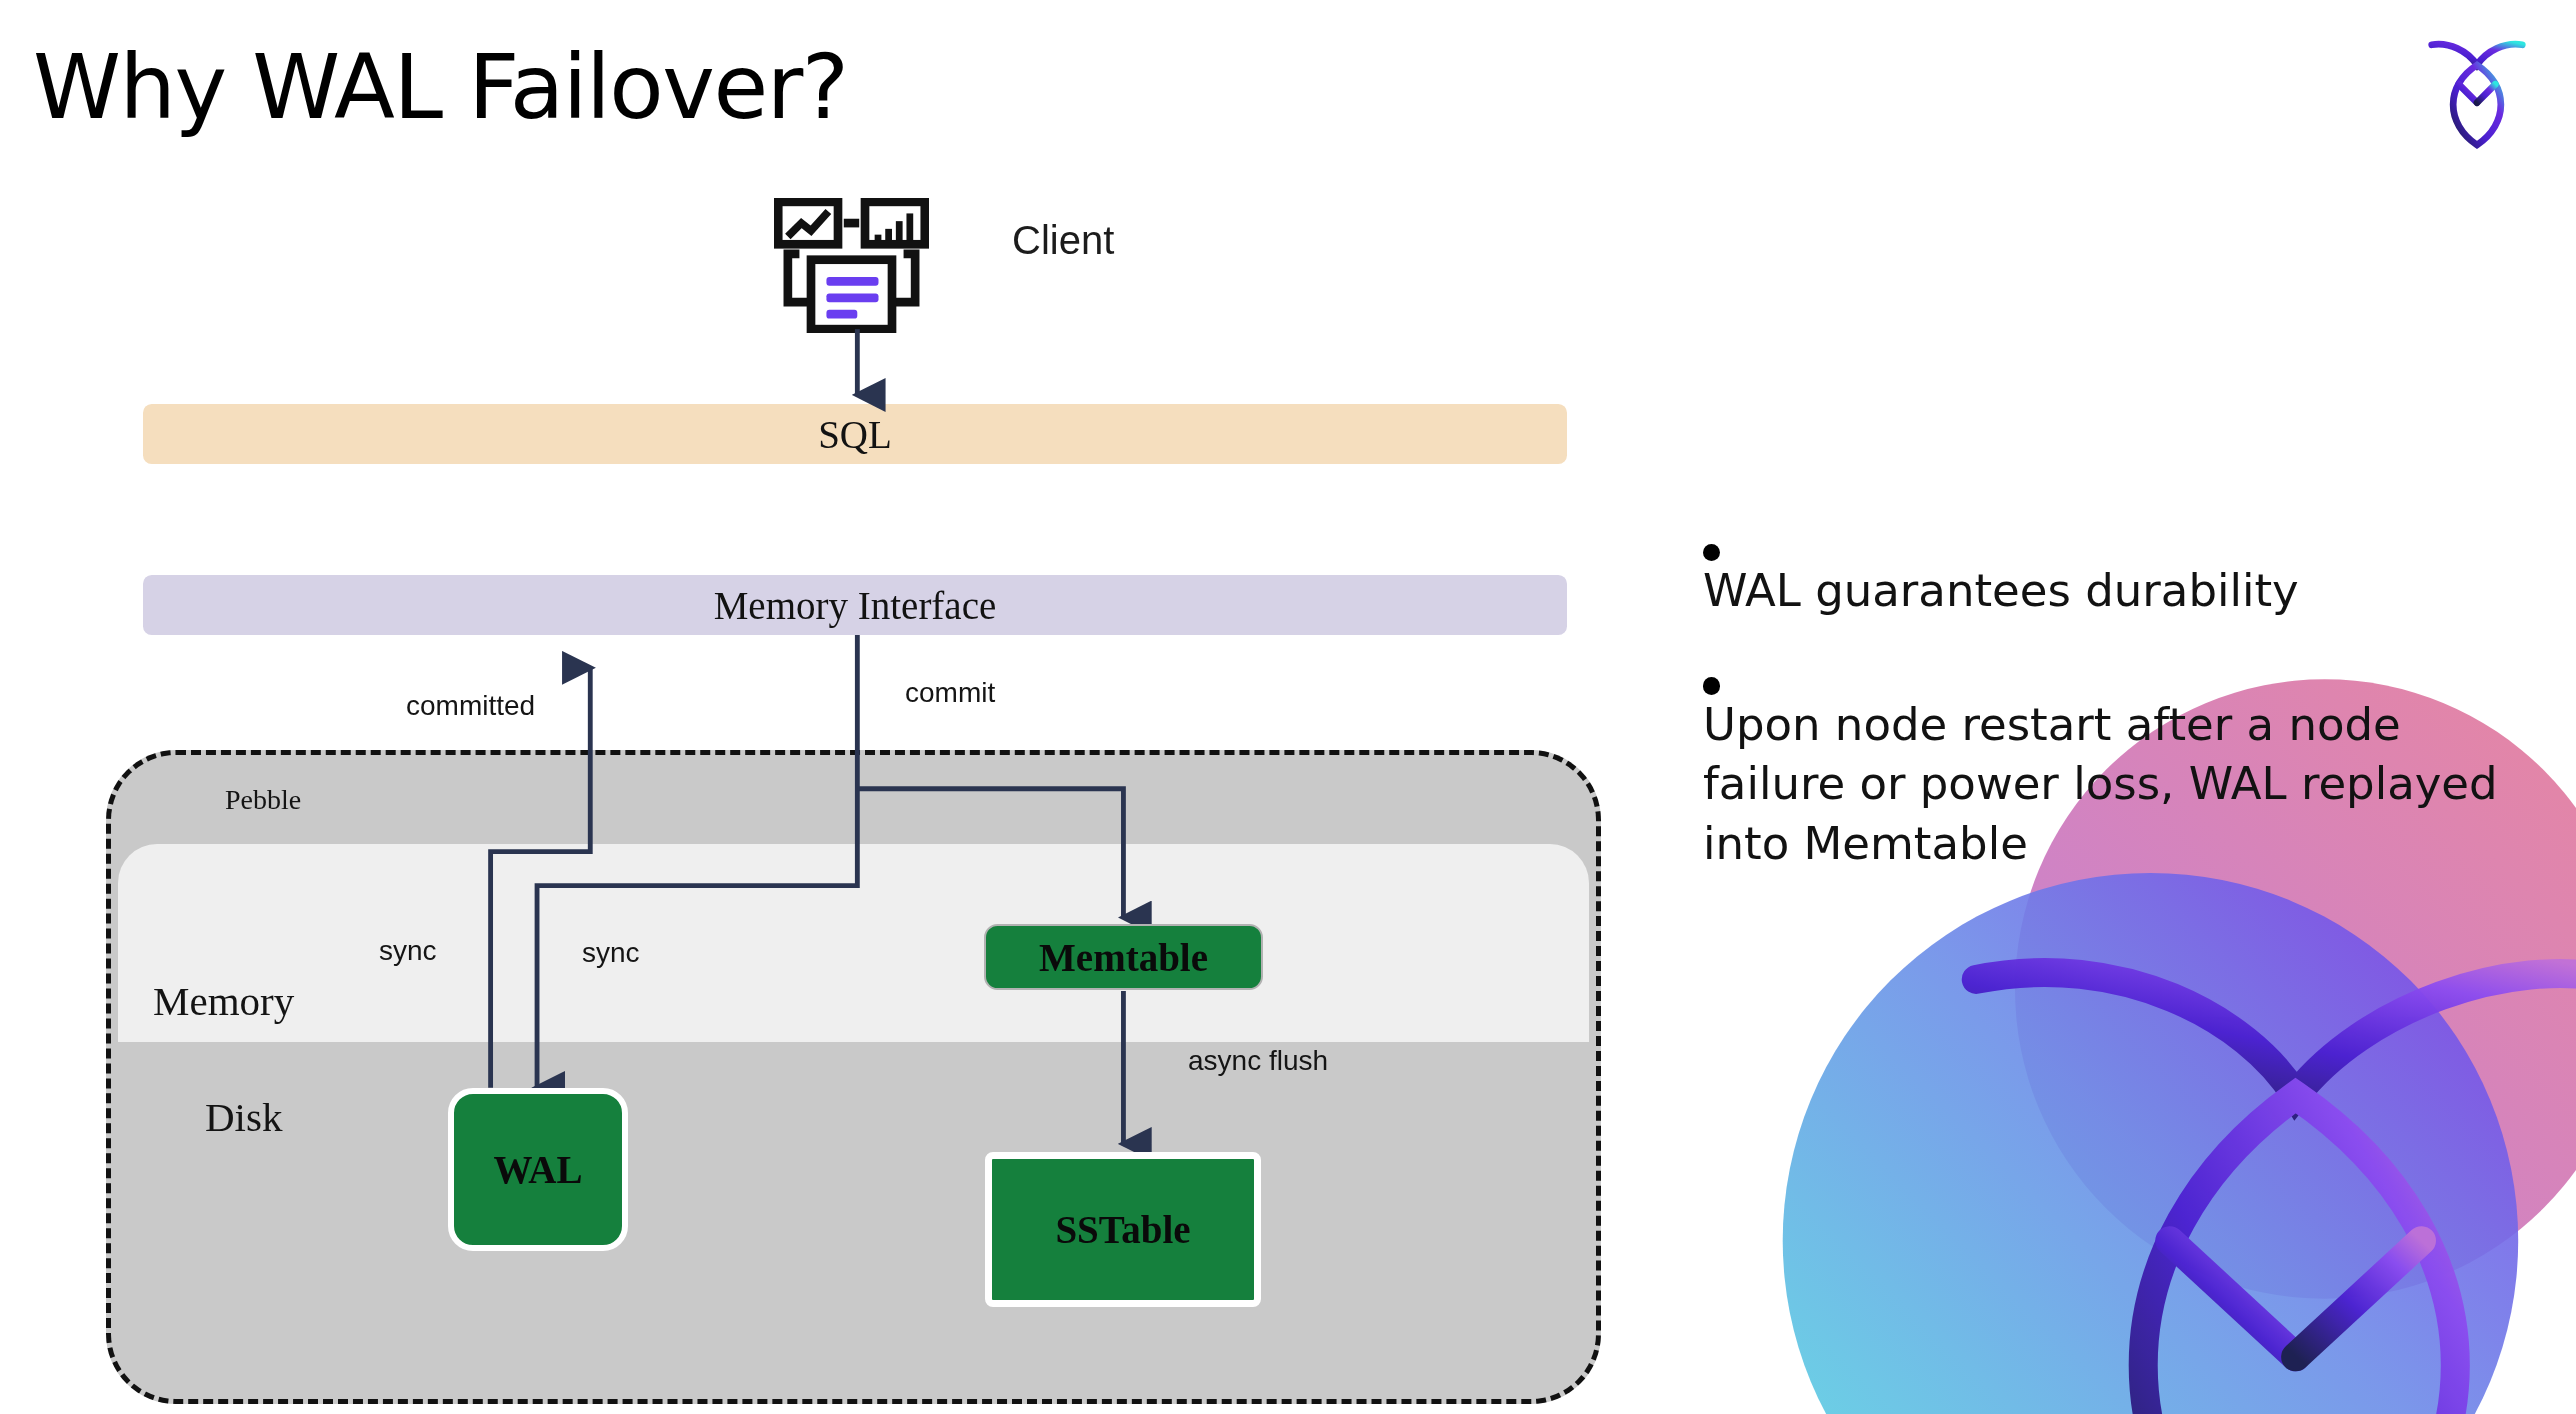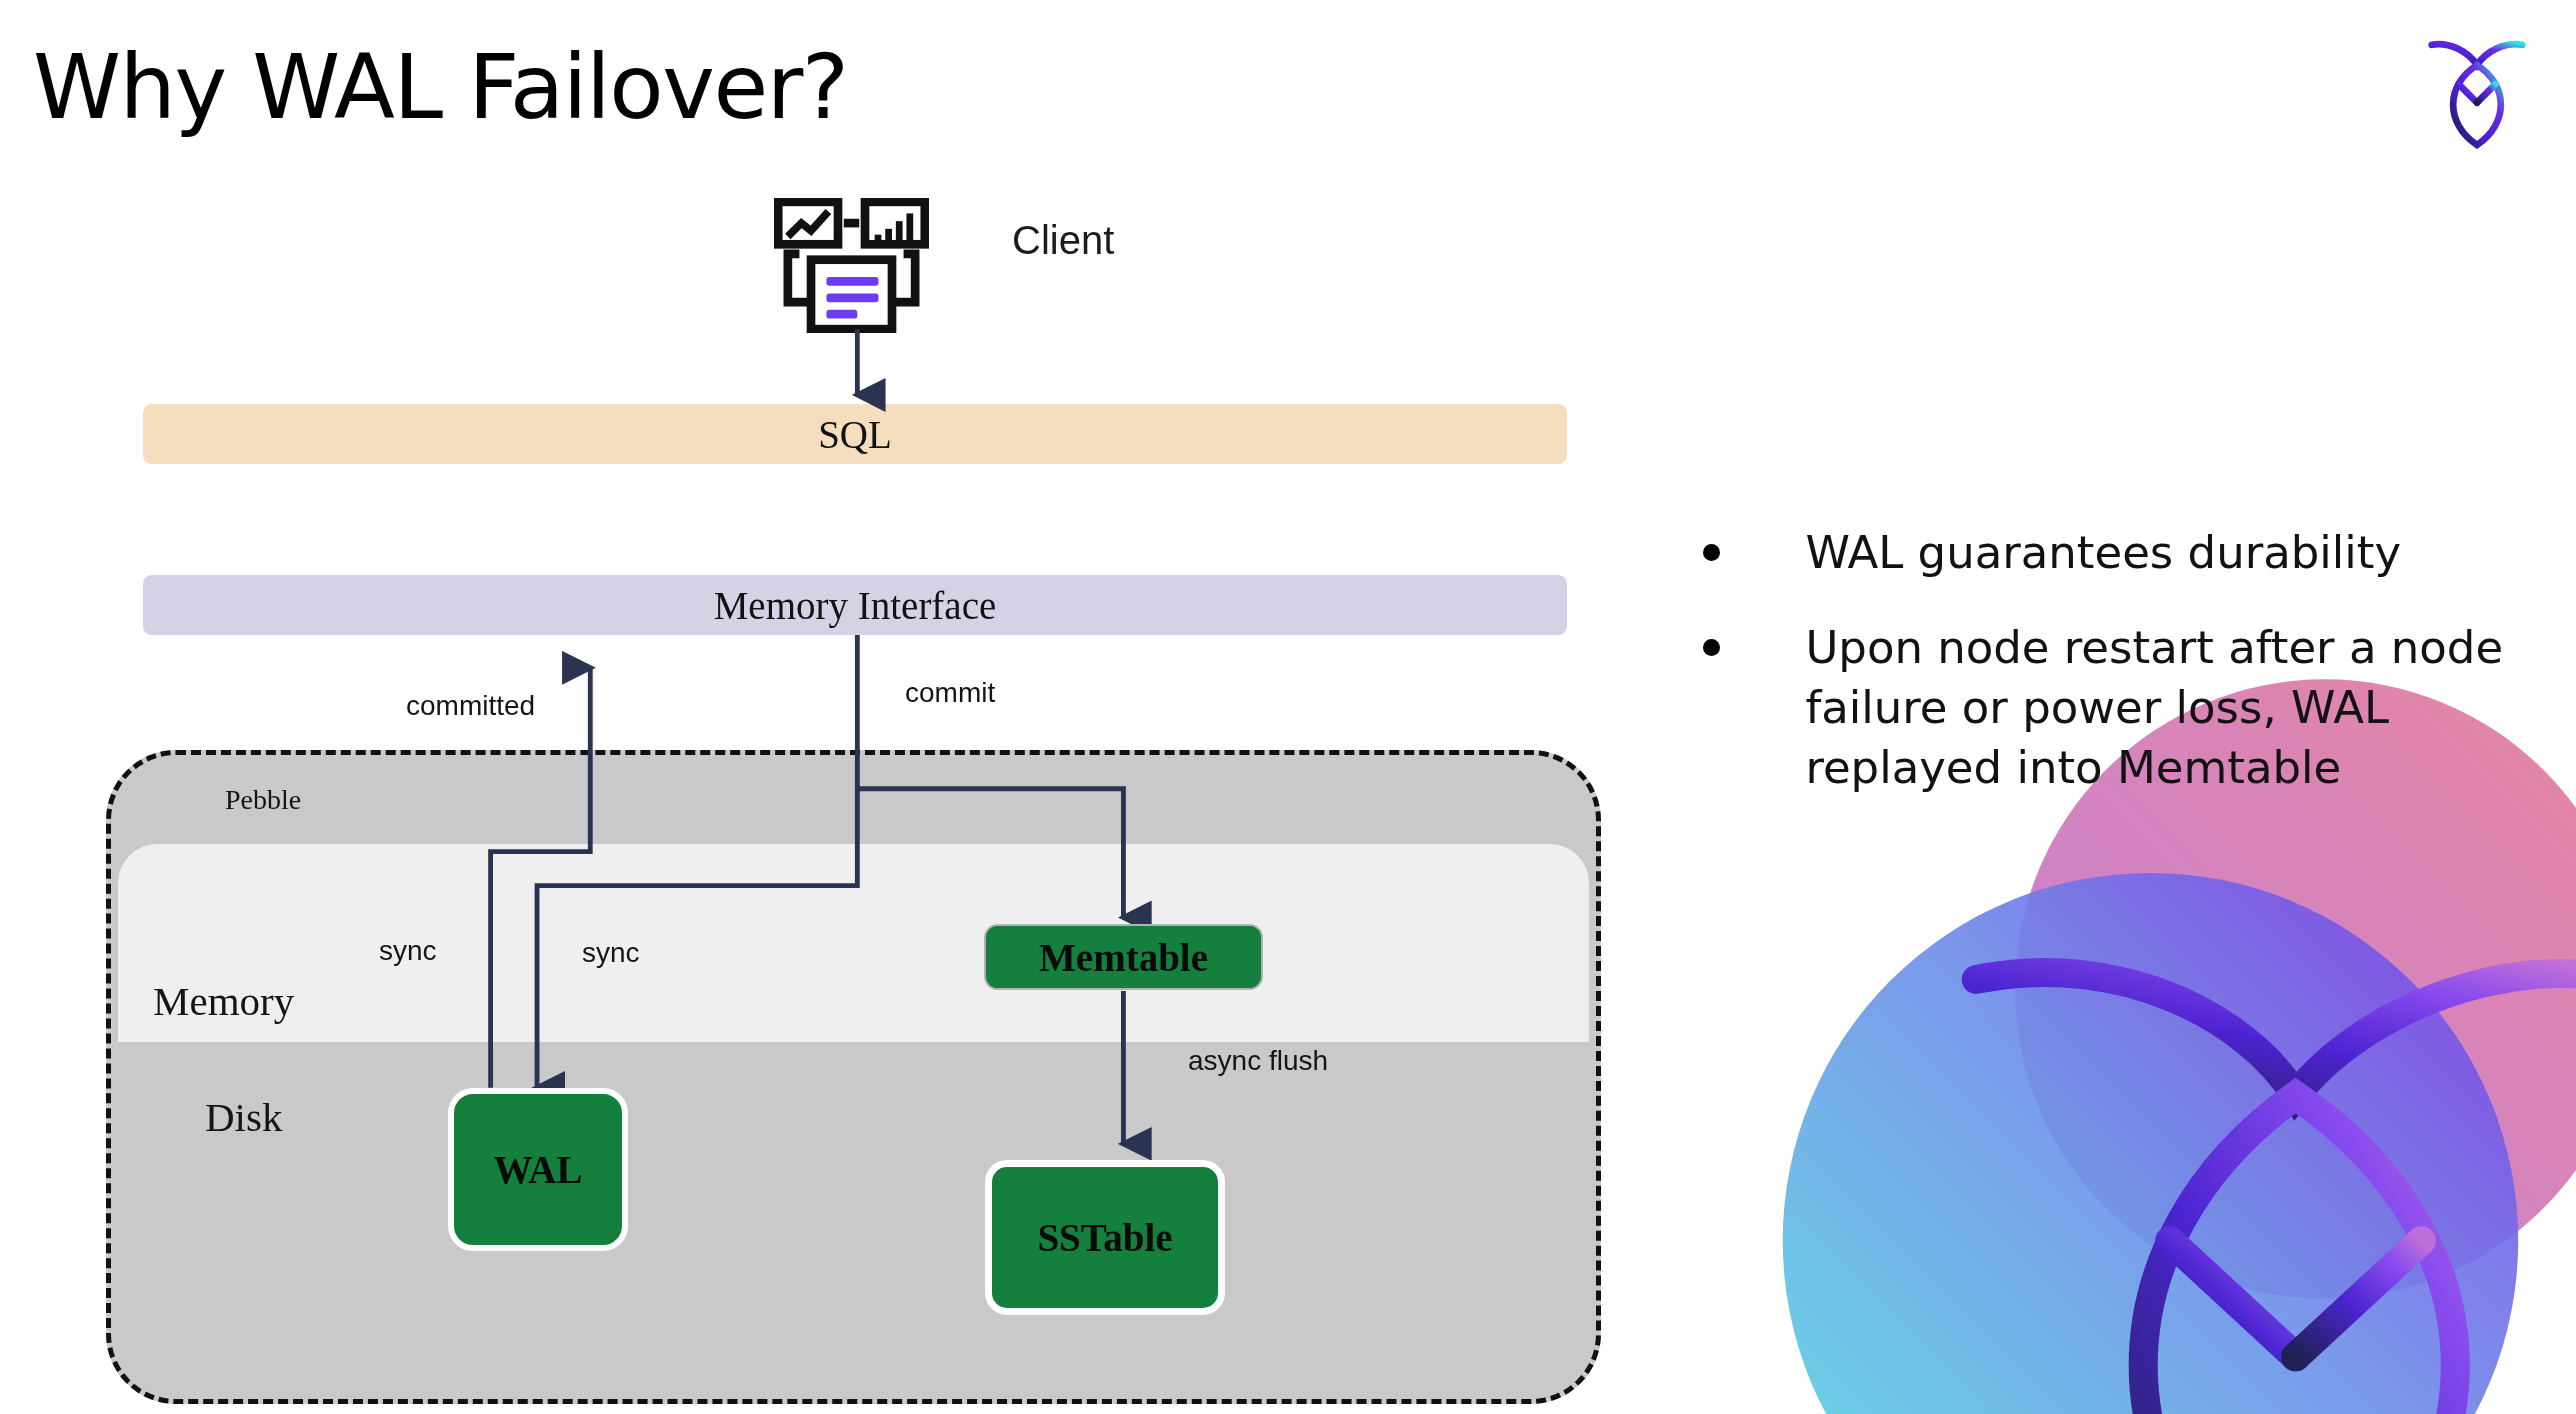--- a/index.html
+++ b/index.html
@@ -164,25 +164,24 @@
     left: 448px;
     top: 1088px;
     width: 180px;
     height: 163px;
     border: 6.8px solid #ffffff;
     border-radius: 25px;
   }
   #node-sstable {
     left: 985px;
     top: 1152px;
-    width: 240px;
+    width: 276px;
     height: 155px;
     border: 7.7px solid #ffffff;
-    border-radius: 22px;
-    margin-top: 8px;
+    border-radius: 8px;
   }
 
   
   .edge-label {
     position: absolute;
     font-family: "Liberation Sans", sans-serif;
     font-size: 28px;
     color: #151515;
     white-space: nowrap;
   }
@@ -204,20 +203,21 @@
   #bullets {
     position: absolute;
     left: 1703px;
     top: 523px;
     width: 813px;
   }
   .bullet-row {
     display: flex;
     align-items: flex-start;
     margin-bottom: 35px;
+    flex-direction: column;
   }
   .bullet-dot {
     width: 17.4px;
     height: 17.4px;
     border-radius: 50%;
     background: #000000;
     flex: 0 0 auto;
     margin-top: 21px;
     margin-right: 85px;
   }

